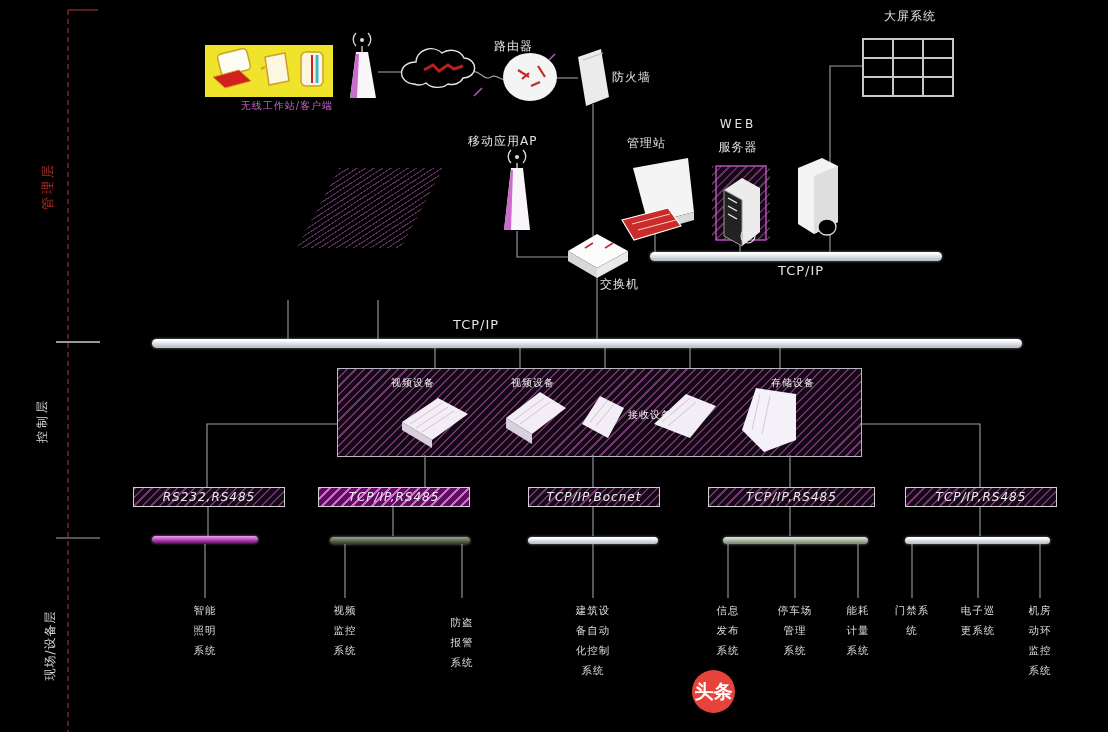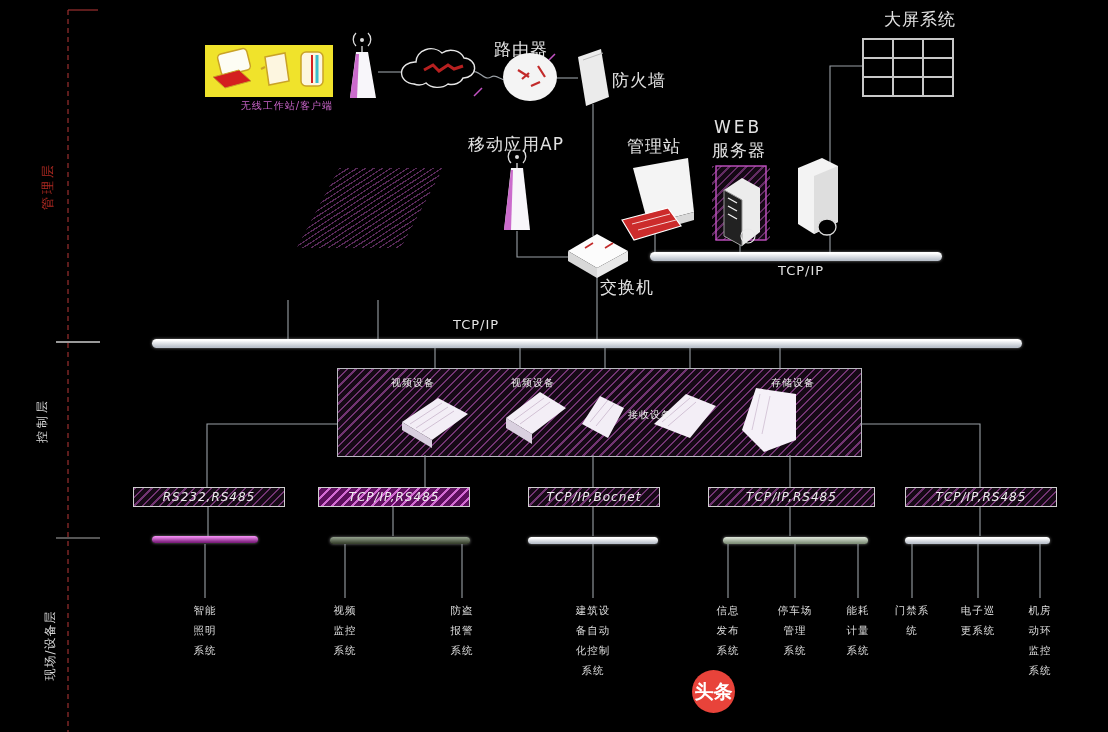--- a/index.html
+++ b/index.html
@@ -1,19 +1,19 @@
 <!DOCTYPE html>
 <html><head>
 <meta charset="utf-8">
 <style>
   html,body{margin:0;padding:0;background:#000;}
   .canvas{position:relative;width:1108px;height:732px;background:#000;overflow:hidden;
           font-family:"DejaVu Sans","Liberation Sans",sans-serif;}
   .lbl{position:absolute;color:#e3e3e3;white-space:nowrap;letter-spacing:1px;}
-  .sm{font-size:17px;}
+  .sm{font-size:12px;}
   .vlabel{position:absolute;transform:rotate(-90deg);transform-origin:center;
           font-size:13px;letter-spacing:3px;color:#d8d8d8;text-align:center;}
   .red{color:#b22a22;}
   .hatch-dark{background-color:#150915;
       background-image:repeating-linear-gradient(135deg,rgba(190,88,190,.55) 0 1.5px,transparent 1.5px 6px);}
   .patch{position:absolute;opacity:.85;}
   .yellow-box{position:absolute;left:205px;top:45px;width:128px;height:52px;background:#f0e32b;}
   .clients-cap{position:absolute;left:205px;top:99px;width:128px;text-align:right;
       font-size:10px;color:#c964c9;letter-spacing:1px;}
   .grid-wall{position:absolute;left:862px;top:38px;width:90px;height:57px;
@@ -254,21 +254,21 @@
       <div>照明</div>
     <div>系统</div>
       <div></div>
   </div>
   <div class="sys" style="left:325px;">
     <div>视频</div>
       <div>监控</div>
     <div>系统</div>
       <div></div>
   </div>
-  <div class="sys" style="left:442px;">
+  <div class="sys" style="left:442px;margin-top:12px;">
     <div>防盗</div>
       <div>报警</div>
     <div>系统</div>
       <div></div>
   </div>
   <div class="sys" style="left:573px;">
     <div>建筑设</div>
       <div>备自动</div>
     <div>化控制</div>
       <div>系统</div>

